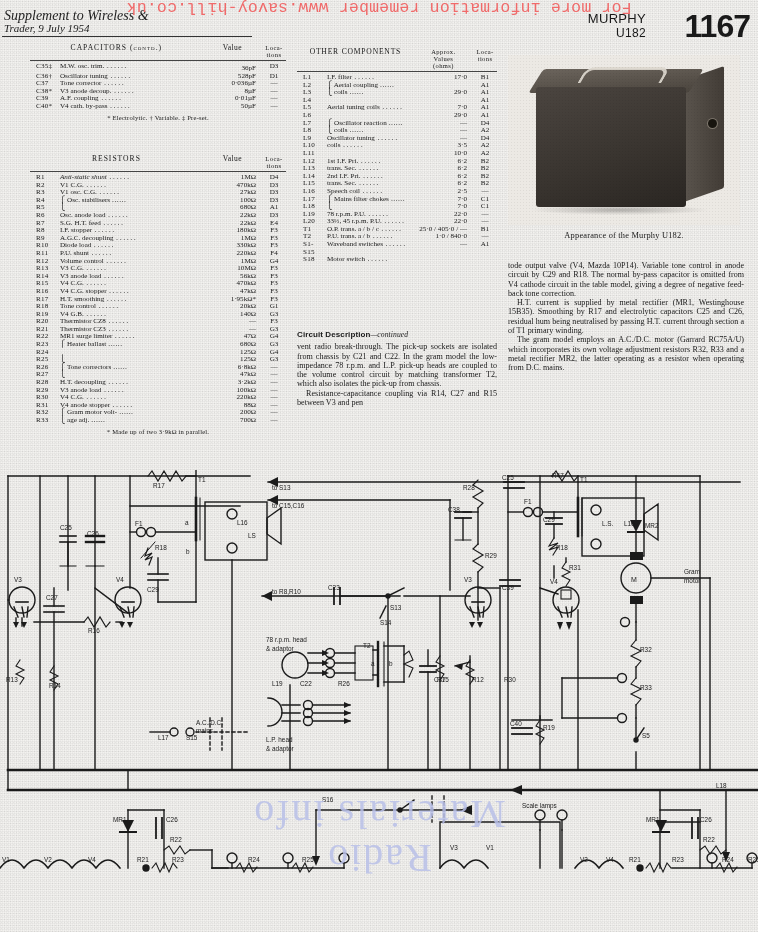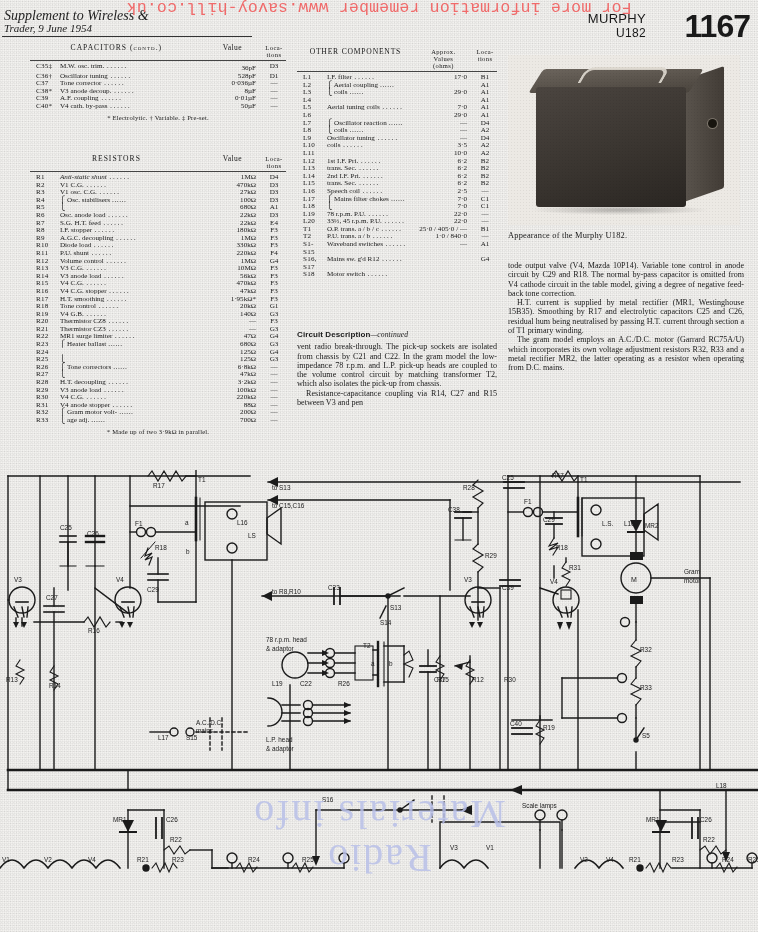--- a/index.html
+++ b/index.html
@@ -84,21 +84,21 @@
     background:repeating-linear-gradient(0deg,#8f8madd 0 0),
       repeating-linear-gradient(2deg, rgba(200,196,188,.75) 0 1px, rgba(55,50,45,.9) 1px 3px);
     border-radius:2px;transform:skewY(-4deg);}
   .radio-handle{position:absolute;left:74px;top:12px;width:78px;height:13px;
     border:3px solid #ddd8cf;border-bottom:none;border-radius:9px 9px 0 0;
     transform:skewX(-30deg);opacity:.92;}
   .radio-knob{position:absolute;left:200px;top:64px;width:9px;height:9px;
     border-radius:50%;background:#18150f;box-shadow:0 0 0 1px #7d766c;}
   .photo-shadow{position:absolute;left:22px;top:150px;width:180px;height:10px;
     background:radial-gradient(ellipse at center, rgba(0,0,0,.25), rgba(0,0,0,0) 70%);}
-  .photo-cap{position:absolute;left:0;top:176px;width:232px;text-align:left;
+  .photo-cap{position:absolute;left:0;top:176px;width:232px;text-align:center;
     font-size:8.4px;letter-spacing:.2px;}
 
   
   .col{position:absolute;font-size:8.1px;line-height:9.3px;text-align:justify;}
   .col-head{font-family:"Liberation Sans",sans-serif;font-weight:bold;font-size:8px;
             letter-spacing:.1px;margin-bottom:3px;}
   .col-head i{font-family:"Liberation Serif",serif;font-weight:normal;font-style:italic;font-size:7.6px;}
   .col p{margin:0 0 0 0;text-indent:9px;}
   .col p.noind{text-indent:0;}
   .colA{left:297px;top:330px;width:200px;}
@@ -127,21 +127,21 @@
 </style>
 </head>
 <body>
 
 <div class="page"></div>
 
 <div class="redmark">For more information remember www.savoy-hill.co.uk</div>
 
 <div class="masthead">
   <div class="mast-l1">Supplement to Wireless &amp;</div>
-  <div class="mast-l2">Trader, 9 June 1954</div>
+  <div class="mast-l2">Trader, 9 July 1954</div>
 </div>
 <div class="mast-rule"></div>
 
 <div class="brandbox" style="right:112px;top:12px;">
   <div class="brand-name">MURPHY</div>
   <div class="brand-model">U182</div>
 </div>
 <div class="pageno">1167</div>
 
 <div class="tbl capbox">
@@ -552,26 +552,20 @@
           <td class="ref">T2</td>
           <td class="desc">P.U. trans.  a / b  ․․․․․․</td>
           <td class="val">1·0 / 840·0</td>
           <td class="loc">—</td>
         </tr>
         <tr>
           <td class="ref">S1-S15</td>
           <td class="desc">Waveband switches  ․․․․․․</td>
           <td class="val">—</td>
           <td class="loc">A1</td>
-        </tr>
-        <tr>
-          <td class="ref">S16, S17</td>
-          <td class="desc">Mains sw. g'd R12  ․․․․․․</td>
-          <td class="val"></td>
-          <td class="loc">G4</td>
         </tr>
         <tr>
           <td class="ref">S18</td>
           <td class="desc">Motor switch  ․․․․․․</td>
           <td class="val"></td>
           <td class="loc"></td>
         </tr>
       </tbody>
   </table>
 </div>

